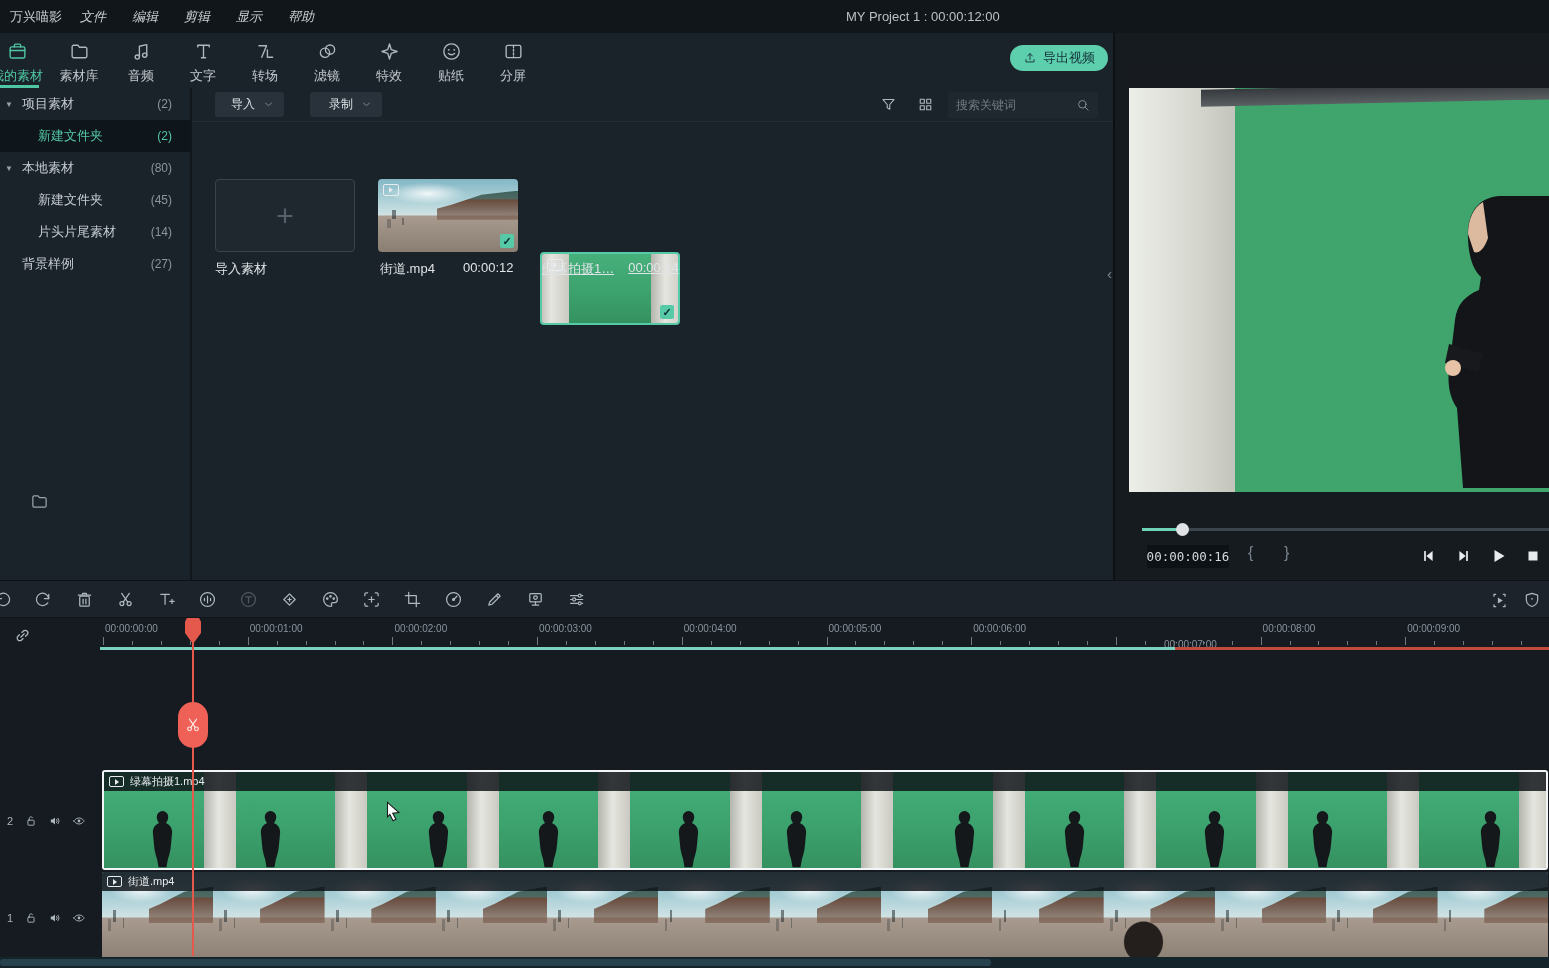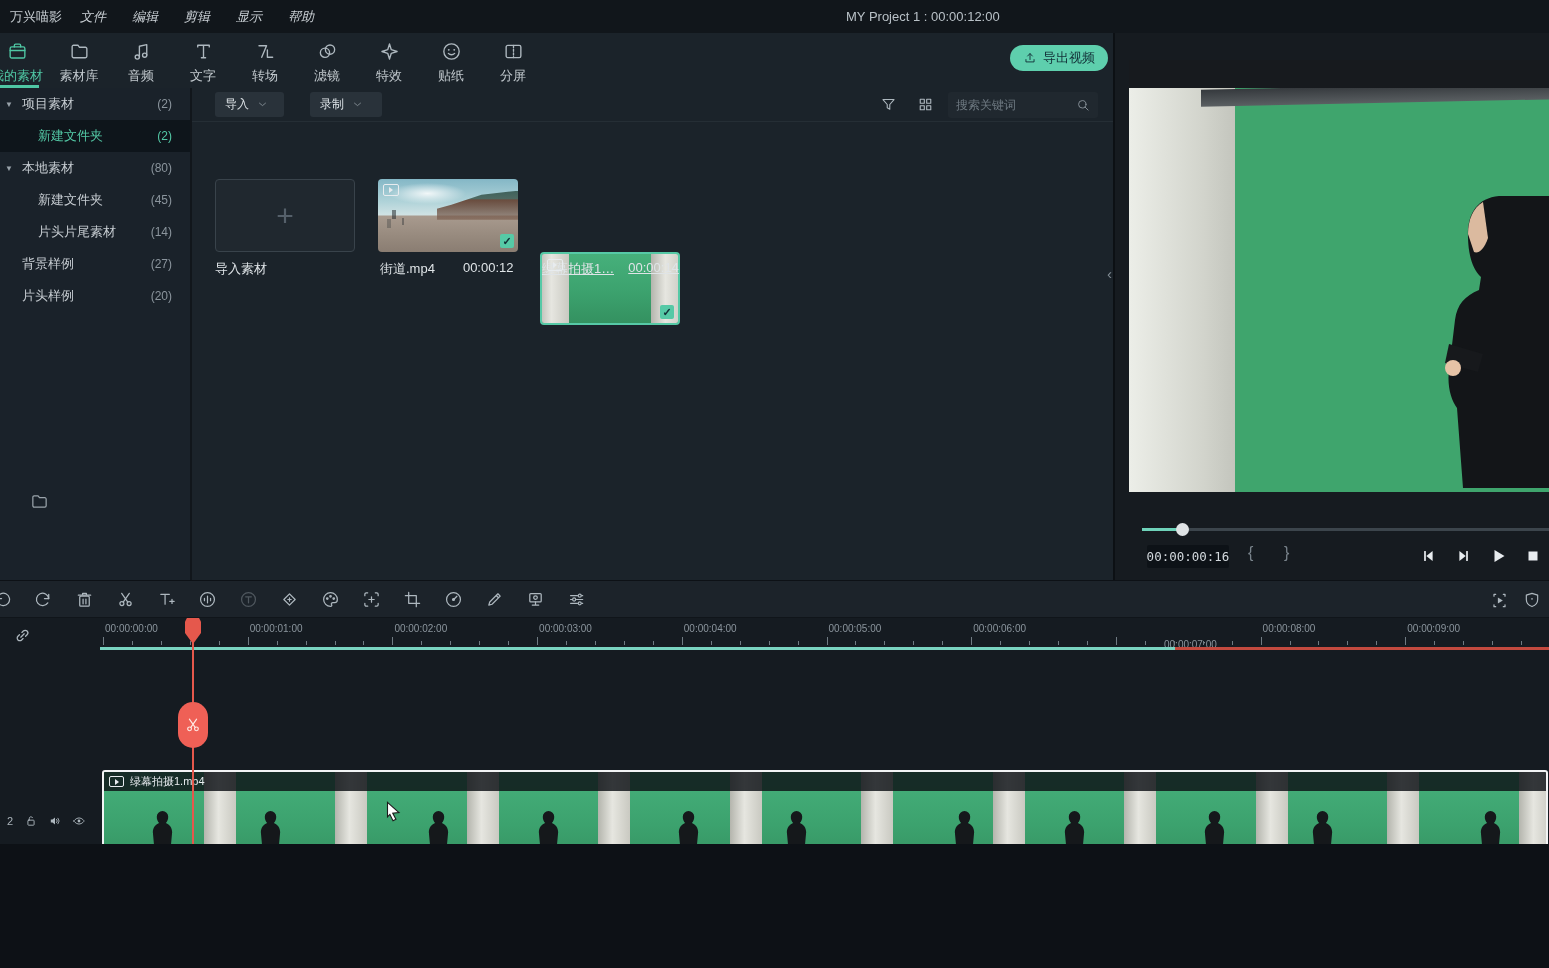--- a/index.html
+++ b/index.html
@@ -1,18 +1,18 @@
 <!DOCTYPE html>
 <html><head>
 <meta charset="utf-8">
 <style>
   *{margin:0;padding:0;box-sizing:border-box;}
   html,body{background:#0d1116;}
   body{font-family:"Liberation Sans",sans-serif;color:#c6ccd1;}
-  #app{position:relative;width:1549px;height:844px;background:#a3a3a3;overflow:hidden;padding-left:48px;}
+  #app{position:relative;width:1549px;height:968px;background:#a3a3a3;overflow:hidden;padding-left:48px;}
   svg{display:block;}
   .ico{display:inline-flex;align-items:center;justify-content:center;color:#aeb8bf;}
   .ico svg{width:100%;height:100%;}
 
   
   #menubar{position:absolute;left:0;top:0;width:100%;height:33px;background:#11161b;display:flex;align-items:center;font-size:13px;color:#c9cfd4;}
   #menubar .app-name{margin-left:10px;margin-right:18px;}
   #menu-items{display:flex;gap:26px;}
   #menu-items span{cursor:default;font-style:italic;}
   #project-title{position:absolute;left:846px;top:0;height:33px;display:flex;align-items:center;color:#b9c1c7;}
@@ -40,21 +40,21 @@
   .sb-row .sb-count{position:absolute;right:18px;font-size:12px;color:#8b959d;}
   .sb-row.selected{background:#0e151b;}
   .sb-row.selected .sb-label,.sb-row.selected .sb-count{color:#53c8a5;}
   #sb-folder{position:absolute;left:30px;top:459px;width:19px;height:19px;color:#9aa4ab;}
   #sb-collapse{position:absolute;right:1px;top:232px;color:#828c94;font-size:15px;cursor:pointer;}
   #sb-divider{position:absolute;left:190px;top:55px;width:2px;height:492px;background:#11161b;}
 
   
   #media{position:absolute;left:192px;top:55px;width:921px;height:492px;}
   #media-toolbar{position:absolute;left:0;top:0;width:100%;height:34px;border-bottom:1px solid #252e35;}
-  .drop-btn{position:absolute;top:4px;height:25px;background:#29323a;border-radius:3px;display:flex;align-items:center;gap:8px;padding:0 10px;font-size:12px;color:#dde3e7;cursor:pointer;}
+  .drop-btn{position:absolute;top:4px;height:25px;background:#29323a;border-radius:3px;display:flex;align-items:center;gap:8px;padding:0 10px;font-size:12px;color:#dde3e7;cursor:pointer;justify-content:flex-end;}
   .drop-btn .ico{width:11px;height:11px;color:#9aa4ab;}
   #btn-import{left:23px;width:69px;}
   #btn-record{left:118px;width:72px;}
   #mt-funnel{position:absolute;left:688px;top:8px;width:17px;height:17px;cursor:pointer;}
   #mt-grid{position:absolute;left:725px;top:8px;width:17px;height:17px;cursor:pointer;}
   #mt-search{position:absolute;left:756px;top:4px;width:150px;height:26px;background:#20282f;border-radius:3px;display:flex;align-items:center;padding:0 8px;cursor:text;}
   #mt-search .ph{flex:1;font-size:12px;color:#6d7880;}
   #mt-search .ico{width:14px;height:14px;color:#8b959d;}
 
   
@@ -277,24 +277,20 @@
             <span class="sb-label">新建文件夹</span>
             <span class="sb-count">(45)</span>
           </div>
           <div class="sb-row lvl1">
             <span class="sb-label">片头片尾素材</span>
             <span class="sb-count">(14)</span>
           </div>
           <div class="sb-row lvl0">
             <span class="sb-label">背景样例</span>
             <span class="sb-count">(27)</span>
-          </div>
-          <div class="sb-row lvl0">
-            <span class="sb-label">片头样例</span>
-            <span class="sb-count">(20)</span>
           </div>
         </div>
       <span id="sb-folder" class="ico">
           <svg viewBox="0 0 20 20" fill="none" stroke="currentColor" stroke-width="1.3" stroke-linecap="round" stroke-linejoin="round">
             <path d="M3 5.4A1.4 1.4 0 0 1 4.4 4h4.1L10 6h5.6A1.4 1.4 0 0 1 17 7.4v7.2A1.4 1.4 0 0 1 15.6 16H4.4A1.4 1.4 0 0 1 3 14.6z"></path>
           </svg>
         </span>
       <span id="sb-collapse">‹</span>
       <div id="sb-divider"></div>
 

